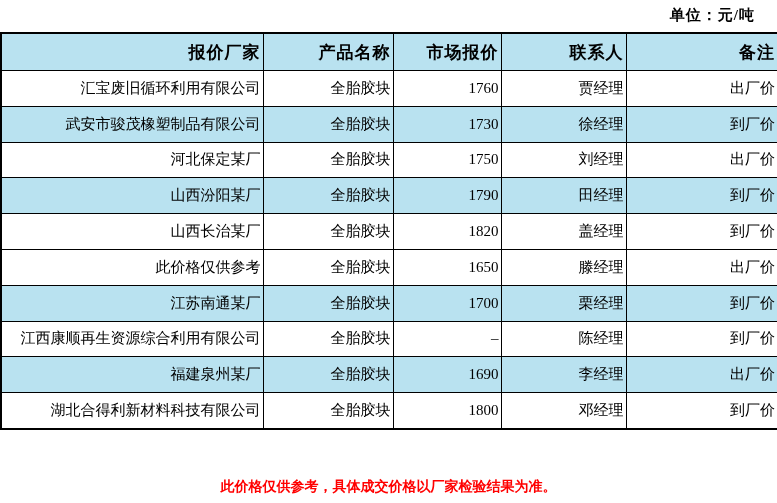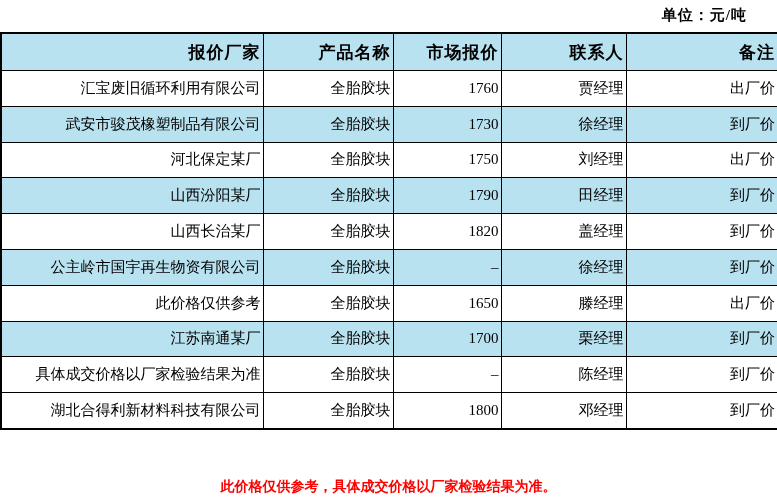--- a/index.html
+++ b/index.html
@@ -5,21 +5,21 @@
   html, body { margin: 0; padding: 0; }
   body {
     width: 777px; height: 503px;
     background: #ffffff;
     font-family: "Liberation Serif", "DejaVu Serif", serif;
     position: relative;
     overflow: hidden;
   }
   .unit-label {
     position: absolute;
-    top: 6px; right: 30px;
+    top: 6px; right: 22px;
     font-size: 15px;
     font-weight: bold;
     color: #000;
     letter-spacing: 1px;
   }
   table.quote-table {
     position: absolute;
     top: 32px; left: 0;
     width: 777px;
     border-collapse: collapse;
@@ -113,47 +113,47 @@
         <td>田经理</td>
         <td>到厂价</td>
       </tr>
       <tr>
         <td>山西长治某厂</td>
         <td>全胎胶块</td>
         <td class="price-cell">1820</td>
         <td>盖经理</td>
         <td>到厂价</td>
       </tr>
-      <tr class="alt">
-        <td>公主岭市国宇再生物资有限公司</td>
-        <td>全胎胶块</td>
-        <td class="price-cell">–</td>
-        <td>徐经理</td>
-        <td>到厂价</td>
-      </tr>
       <tr>
         <td>此价格仅供参考</td>
         <td>全胎胶块</td>
         <td class="price-cell">1650</td>
         <td>滕经理</td>
         <td>出厂价</td>
       </tr>
       <tr class="alt">
         <td>江苏南通某厂</td>
         <td>全胎胶块</td>
         <td class="price-cell">1700</td>
         <td>栗经理</td>
         <td>到厂价</td>
       </tr>
       <tr>
-        <td>具体成交价格以厂家检验结果为准</td>
+        <td>江西康顺再生资源综合利用有限公司</td>
         <td>全胎胶块</td>
         <td class="price-cell">–</td>
         <td>陈经理</td>
         <td>到厂价</td>
+      </tr>
+      <tr class="alt">
+        <td>福建泉州某厂</td>
+        <td>全胎胶块</td>
+        <td class="price-cell">1690</td>
+        <td>李经理</td>
+        <td>出厂价</td>
       </tr>
       <tr>
         <td>湖北合得利新材料科技有限公司</td>
         <td>全胎胶块</td>
         <td class="price-cell">1800</td>
         <td>邓经理</td>
         <td>到厂价</td>
       </tr>
     </tbody>
 </table>

